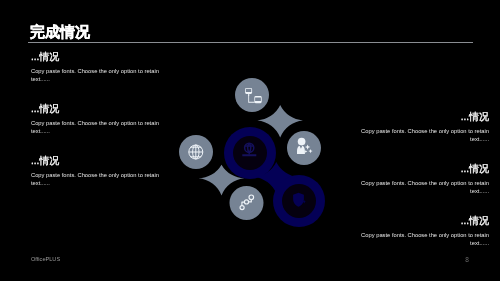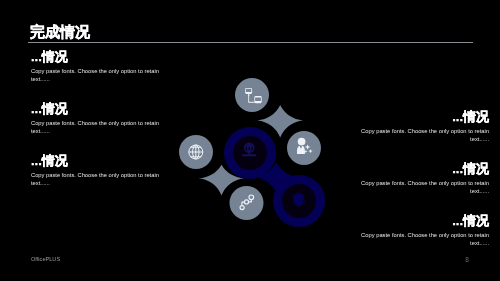--- a/index.html
+++ b/index.html
@@ -2,21 +2,21 @@
 <html><head>
 <meta charset="utf-8">
 <style>
   html,body{margin:0;padding:0;background:#000;}
   body{width:500px;height:281px;overflow:hidden;font-family:"Liberation Sans",sans-serif;}
   #slide{position:relative;width:500px;height:281px;background:#000;color:#fff;padding-left:20px;}
   #inner{position:absolute;inset:0;filter:blur(0.35px);}
   #title{position:absolute;left:30px;top:24px;font-size:15px;font-weight:bold;-webkit-text-stroke:0.35px #ffffff;letter-spacing:0px;line-height:16px;color:#ffffff;}
   #rule{position:absolute;left:28px;top:41.6px;width:445px;height:1.6px;background:#8a8d92;}
   .blk{position:absolute;width:129px;}
-  .blk .h{font-size:13px;font-weight:bold;line-height:12px;color:#ffffff;-webkit-text-stroke:0.3px #ffffff;}
+  .blk .h{font-size:10px;font-weight:normal;line-height:12px;color:#ffffff;-webkit-text-stroke:0.3px #ffffff;}
   .blk .p{font-size:5.78px;line-height:8.4px;color:#e6e6e6;margin-top:4px;}
   .left{left:31px;}
   .right{right:31px;text-align:right;}
   #footer{position:absolute;left:31px;top:255.5px;font-size:5.6px;line-height:6px;color:#9b9b9b;}
   #pageno{position:absolute;left:462px;top:256px;width:10px;text-align:center;font-size:6.5px;line-height:7px;color:#6a6a6a;}
   #graphic{position:absolute;left:165px;top:55px;}
 </style>
 </head>
 <body>
 

